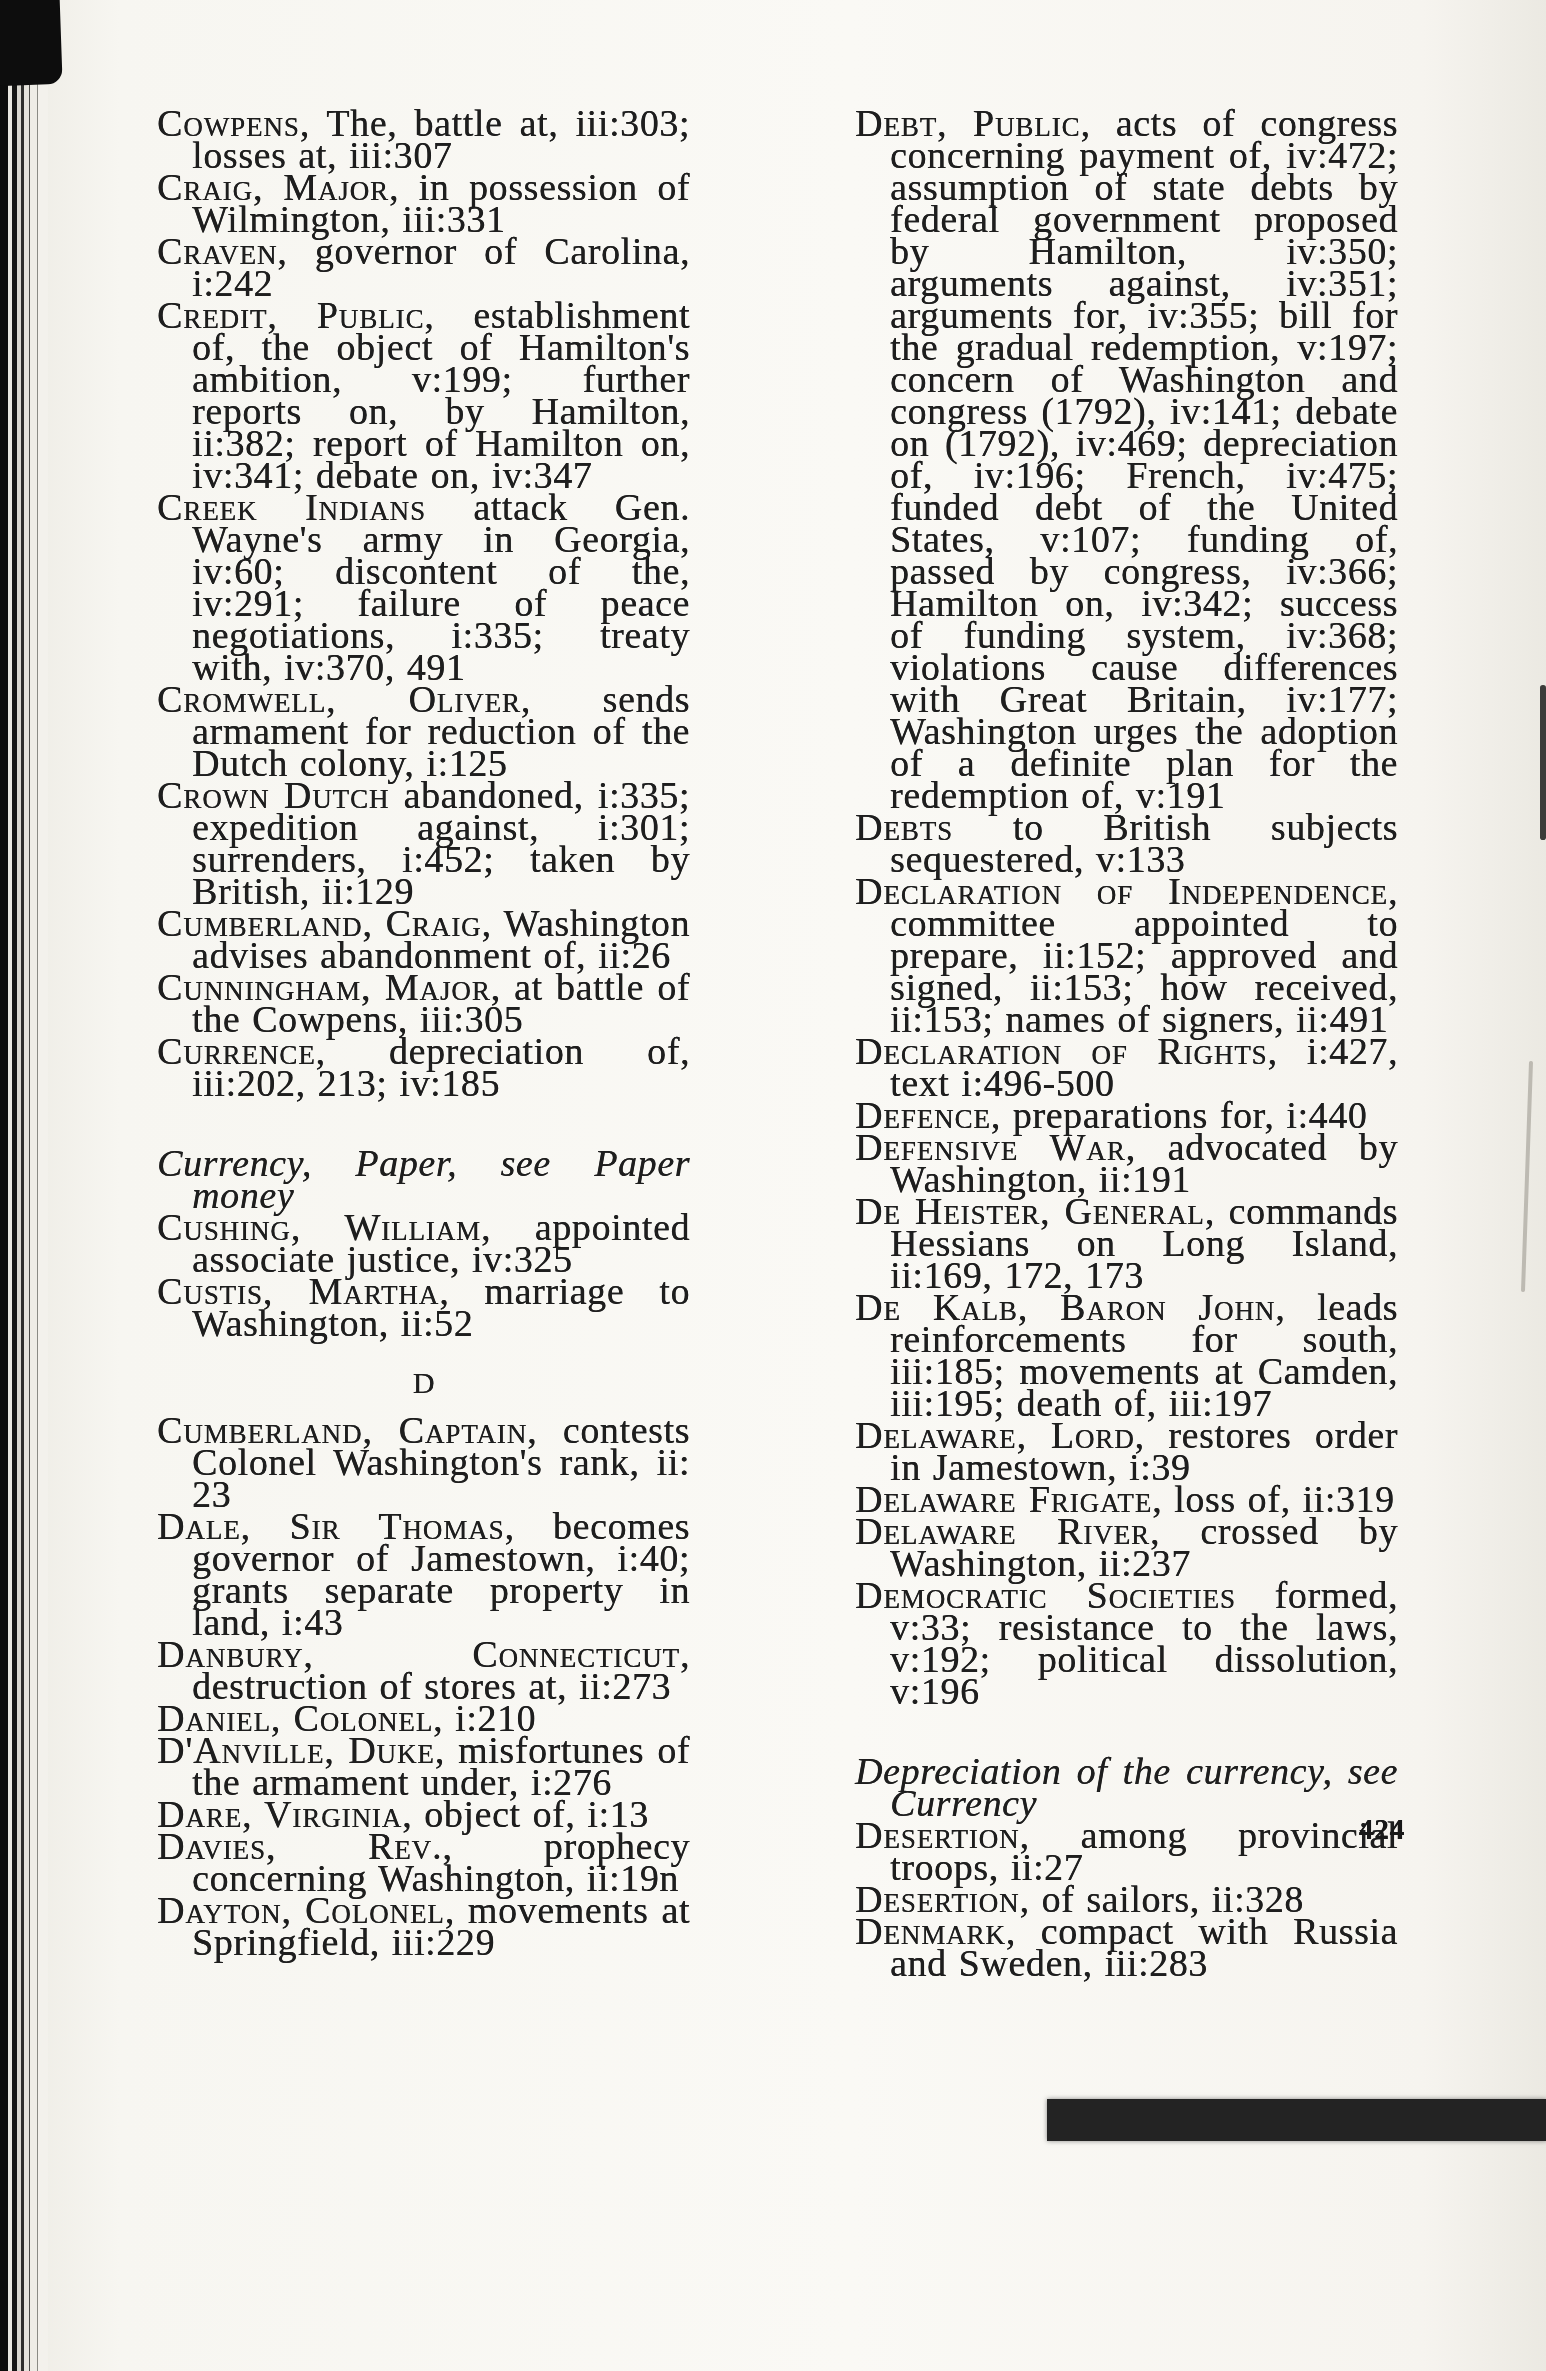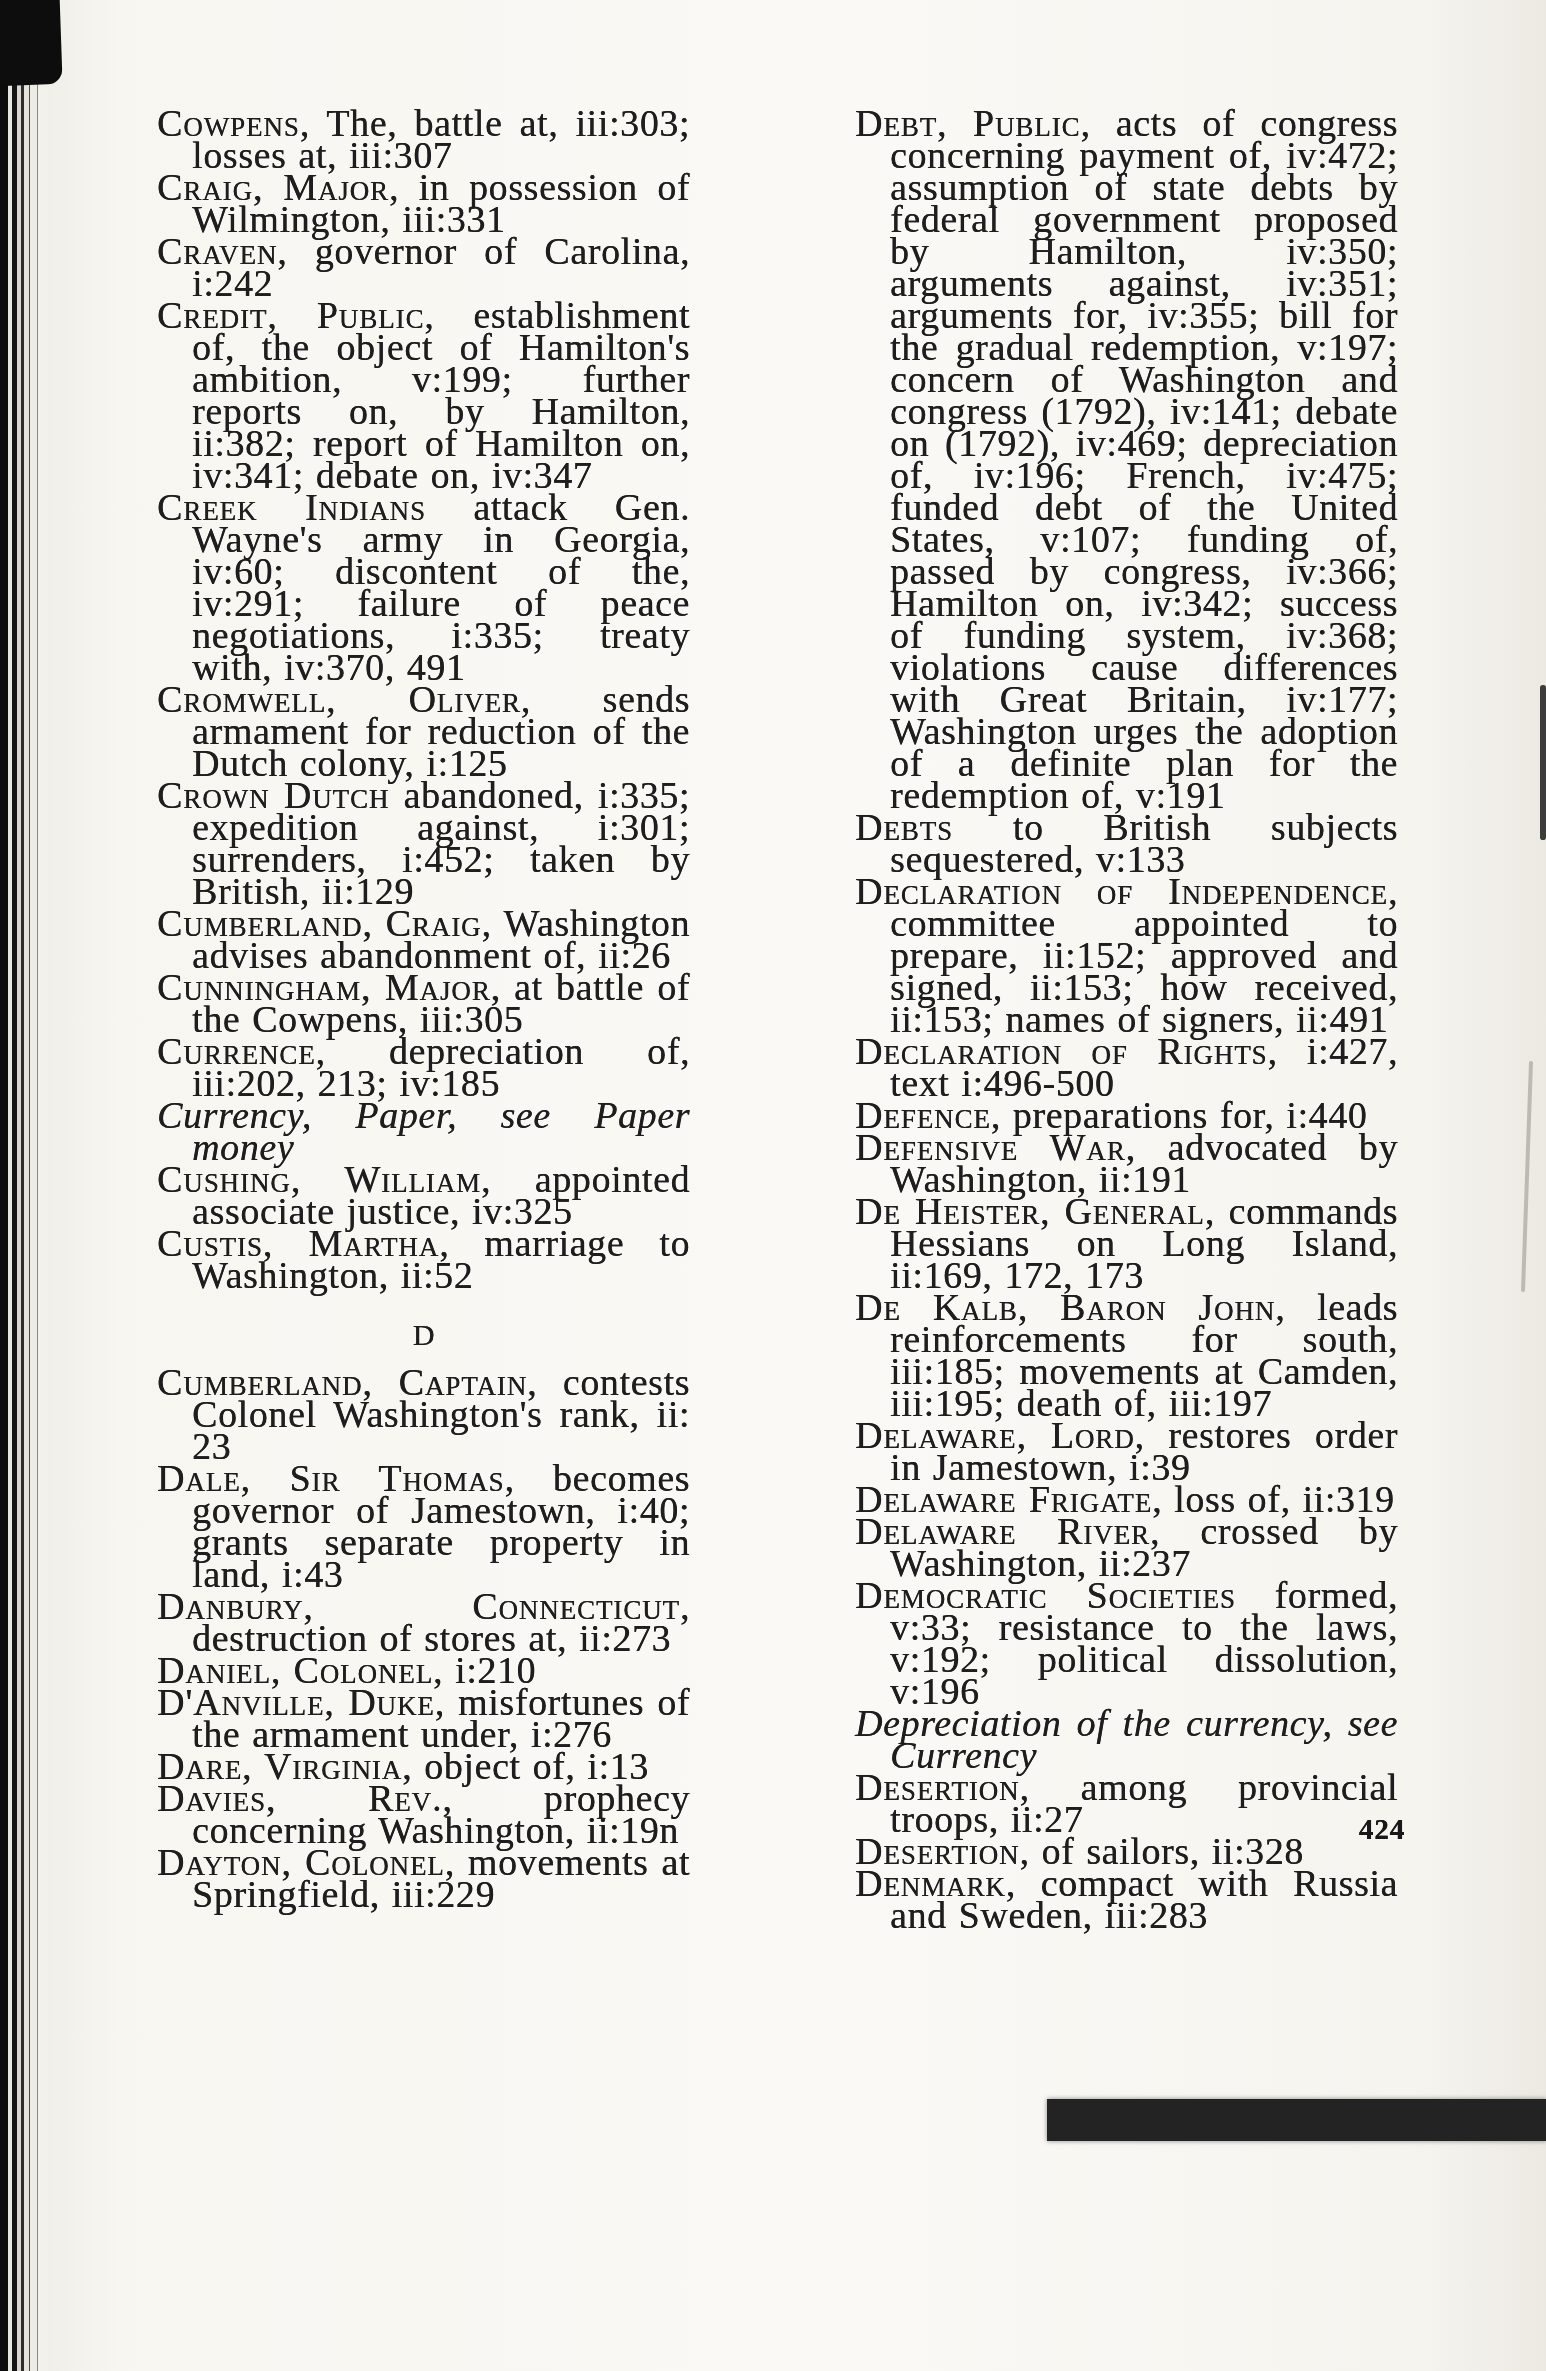--- a/index.html
+++ b/index.html
@@ -81,21 +81,21 @@
     padding-left: 35px;
     text-indent: -35px;
     letter-spacing: 0.6px;
     word-spacing: 1.8px;
     text-shadow: 0.3px 0 0 currentColor;
   }
   .entry .head {
     font-variant: small-caps;
     letter-spacing: 0.9px;
   }
-  .entry.crossref { font-style: italic; }
+  .entry.crossref { font-style: italic; margin-top: 48px; }
   .section-header {
     text-align: center;
     font-size: 30px;
     line-height: 32px;
     margin: 28px 0 14.8px 0;
     color: #1e1e1e;
     text-shadow: 0.3px 0 0 currentColor;
   }
   .page-number {
     position: absolute;

